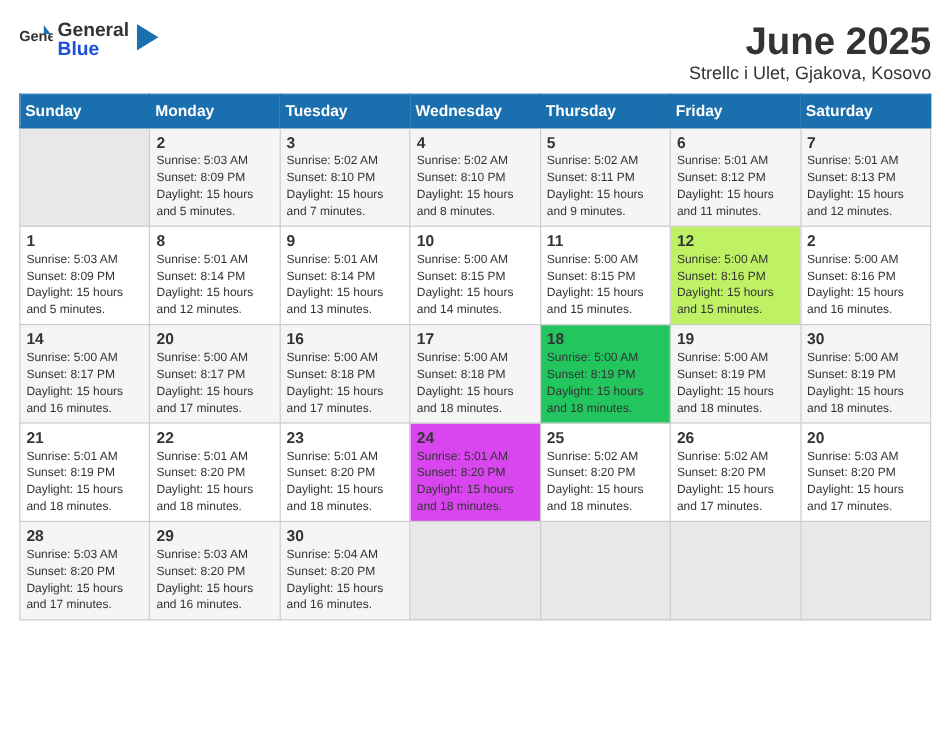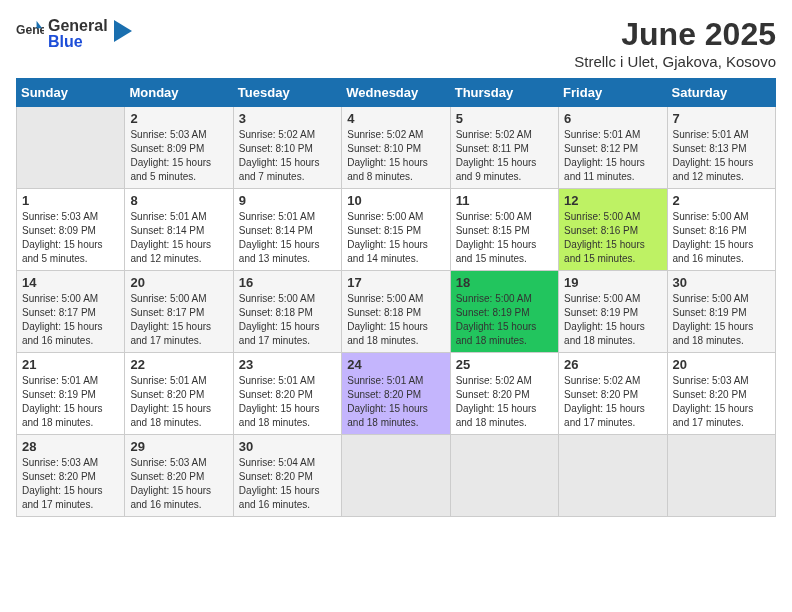--- a/index.html
+++ b/index.html
@@ -303,21 +303,21 @@
         </div>
       </td>
         <td style="background: rgb(255, 255, 255);">
         <span class="day-number">23</span>
         <div class="day-info">
           Sunrise: 5:01 AM<br>
           Sunset: 8:20 PM<br>
           Daylight: 15 hours and 18 minutes.
         </div>
       </td>
-        <td style="background: #c4b5fd;">
+        <td style="background: #d946ef;">
         <span class="day-number">24</span>
         <div class="day-info">
           Sunrise: 5:01 AM<br>
           Sunset: 8:20 PM<br>
           Daylight: 15 hours and 18 minutes.
         </div>
       </td>
         <td style="background: rgb(255, 255, 255);">
         <span class="day-number">25</span>
         <div class="day-info">

